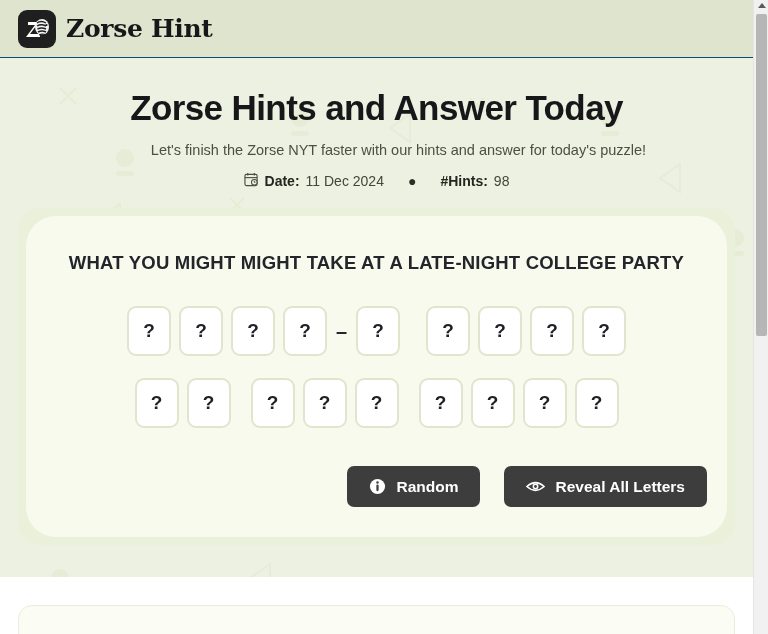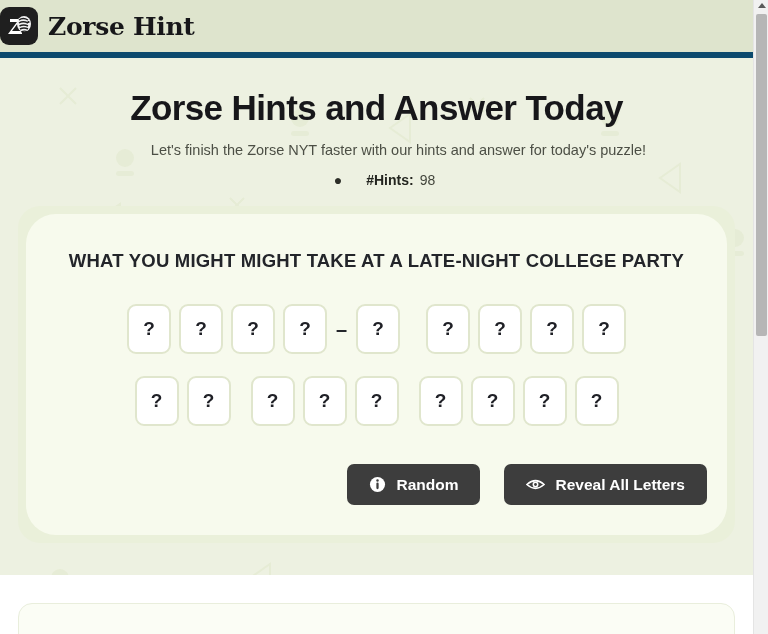--- a/index.html
+++ b/index.html
@@ -32,24 +32,24 @@
     width: 753px;
     height: 634px;
     background: #ffffff;
     overflow: hidden;
   }
 
   
   .site-header {
     height: 58px;
     background: #dee4cd;
-    border-bottom: 6px solid #0c4a6e;
-    display: flex;
-    align-items: center;
-    padding-left: 0;
+    border-bottom: 1px solid #0c4a6e;
+    display: flex;
+    align-items: center;
+    padding-left: 18px;
   }
 
   .logo-mark {
     width: 38px;
     height: 38px;
     border-radius: 9px;
     background: #1f1f1f;
     display: flex;
     align-items: center;
     justify-content: center;
@@ -311,20 +311,34 @@
           <circle cx="735" cy="180" r="9"></circle>
             <rect x="726" y="193" width="18" height="5" rx="2.5"></rect>
         </g>
       </svg>
 
       <div class="hero-inner">
         <h1 class="page-title">Zorse Hints and Answer Today</h1>
         <p class="page-subtitle">Let's finish the Zorse NYT faster with our hints and answer for today's puzzle!</p>
 
         <div class="meta-row">
+          <span class="meta-item">
+            <span class="cal-icon">
+              <svg width="15" height="15" viewBox="0 0 16 16" aria-hidden="true">
+                <rect x="1" y="2.5" width="13" height="12" rx="1.6" fill="none" stroke="#4a4d43" stroke-width="1.2"></rect>
+                <line x1="1" y1="6" x2="14" y2="6" stroke="#4a4d43" stroke-width="1.2"></line>
+                <line x1="4" y1="1" x2="4" y2="3.6" stroke="#4a4d43" stroke-width="1.2"></line>
+                <line x1="11" y1="1" x2="11" y2="3.6" stroke="#4a4d43" stroke-width="1.2"></line>
+                <circle cx="11" cy="11" r="3" fill="#f0f3e4" stroke="#4a4d43" stroke-width="1.1"></circle>
+                <path d="M11 9.3 V11 h1.3" stroke="#4a4d43" stroke-width="1" fill="none"></path>
+              </svg>
+            </span>
+            <span class="meta-label">Date:</span>
+            <span class="meta-value">11 Dec 2024</span>
+          </span>
           <span class="meta-dot">●</span>
           <span class="meta-item">
             <span class="meta-label">#Hints:</span>
             <span class="meta-value">98</span>
           </span>
         </div>
       </div>
 
       <div class="puzzle-outer">
         <div class="puzzle-card">

